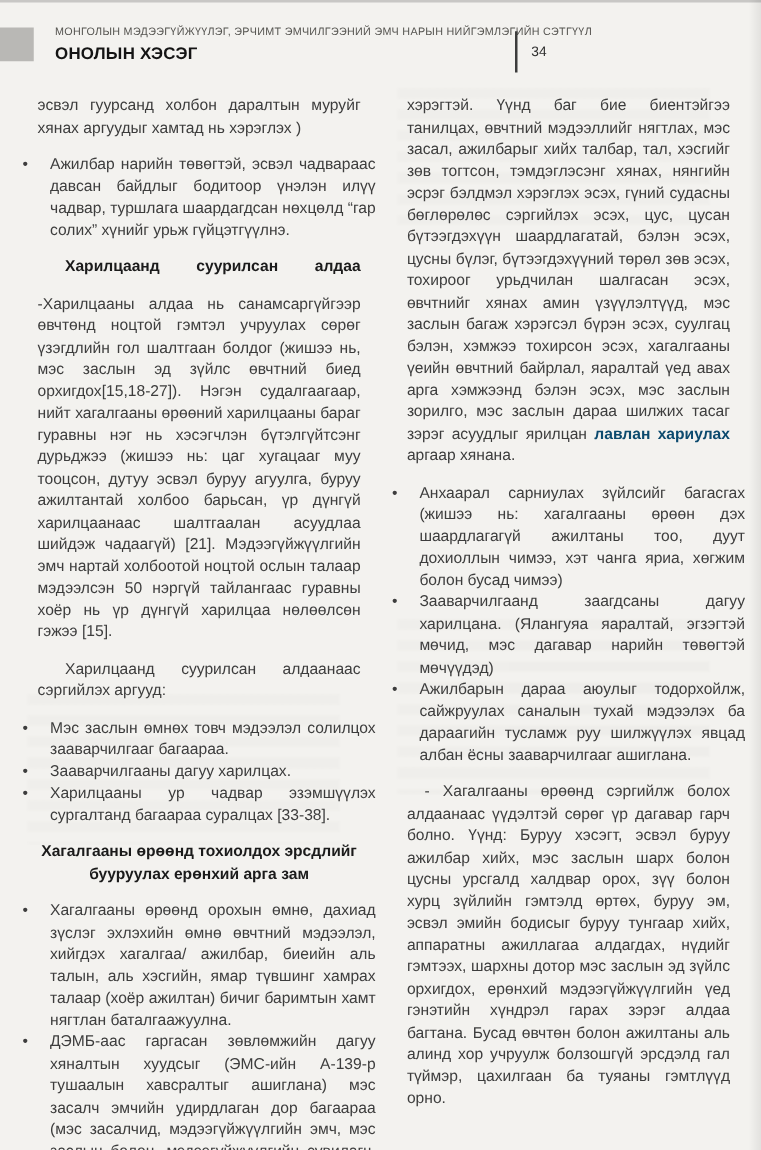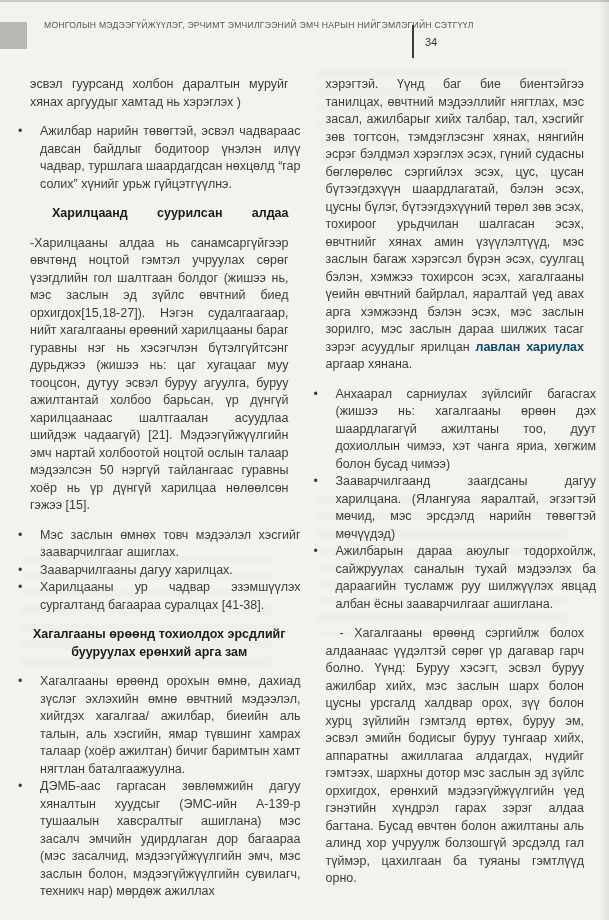--- a/index.html
+++ b/index.html
@@ -57,50 +57,52 @@
   <div class="top-edge"></div>
   <div class="right-shadow"></div>
   <div class="ghost g1"></div>
   <div class="ghost g2"></div>
   <div class="ghost g3"></div>
 
   <div class="header">
     <div class="header-block"></div>
     <div class="header-text">
       <div class="journal-title">МОНГОЛЫН МЭДЭЭГҮЙЖҮҮЛЭГ, ЭРЧИМТ ЭМЧИЛГЭЭНИЙ ЭМЧ НАРЫН НИЙГЭМЛЭГИЙН СЭТГҮҮЛ</div>
+      <div class="section-title">ОНОЛЫН ХЭСЭГ</div>
     </div>
     <div class="pagenum-wrap">
       <span class="pagenum">34</span>
     </div>
   </div>
 
   <div class="columns">
 
     <div class="col">
       <p class="indent-block">эсвэл гуурсанд холбон даралтын муруйг хянах аргуудыг хамтад нь хэрэглэх )</p>
 
       <div class="li">
         <span class="bullet">•</span>
         <span class="li-text">Ажилбар нарийн төвөгтэй, эсвэл чадвараас давсан байдлыг бодитоор үнэлэн илүү чадвар, туршлага шаардагдсан нөхцөлд “гар солих” хүнийг урьж гүйцэтгүүлнэ.</span>
       </div>
 
       <p class="runin-heading">Харилцаанд суурилсан алдаа</p>
       <p>-Харилцааны алдаа нь санамсаргүйгээр өвчтөнд ноцтой гэмтэл учруулах сөрөг үзэгдлийн гол шалтгаан болдог (жишээ нь, мэс заслын эд зүйлс өвчтний биед орхигдох[15,18-27]). Нэгэн судалгаагаар, нийт хагалгааны өрөөний харилцааны бараг гуравны нэг нь хэсэгчлэн бүтэлгүйтсэнг дурьджээ (жишээ нь: цаг хугацааг муу тооцсон, дутуу эсвэл буруу агуулга, буруу ажилтантай холбоо барьсан, үр дүнгүй харилцаанаас шалтгаалан асуудлаа шийдэж чадаагүй) [21]. Мэдээгүйжүүлгийн эмч нартай холбоотой ноцтой ослын талаар мэдээлсэн 50 нэргүй тайлангаас гуравны хоёр нь үр дүнгүй харилцаа нөлөөлсөн гэжээ [15].</p>
+      <p class="first-indent">Харилцаанд суурилсан алдаанаас сэргийлэх аргууд:</p>
 
       <div class="li">
         <span class="bullet">•</span>
-        <span class="li-text">Мэс заслын өмнөх товч мэдээлэл хэсгийг зааварчилгааг ашиглах.</span>
+        <span class="li-text">Мэс заслын өмнөх товч мэдээлэл солилцох зааварчилгааг багаараа.</span>
       </div>
       <div class="li">
         <span class="bullet">•</span>
         <span class="li-text">Зааварчилгааны дагуу харилцах.</span>
       </div>
       <div class="li">
         <span class="bullet">•</span>
-        <span class="li-text">Харилцааны ур чадвар эзэмшүүлэх сургалтанд багаараа суралцах [41-38].</span>
+        <span class="li-text">Харилцааны ур чадвар эзэмшүүлэх сургалтанд багаараа суралцах [33-38].</span>
       </div>
 
       <p class="block-heading">Хагалгааны өрөөнд тохиолдох эрсдлийг бууруулах ерөнхий арга зам</p>
 
       <div class="li">
         <span class="bullet">•</span>
         <span class="li-text">Хагалгааны өрөөнд орохын өмнө, дахиад зүслэг эхлэхийн өмнө өвчтний мэдээлэл, хийгдэх хагалгаа/ ажилбар, биеийн аль талын, аль хэсгийн, ямар түвшинг хамрах талаар (хоёр ажилтан) бичиг баримтын хамт нягтлан баталгаажуулна.</span>
       </div>
       <div class="li">
         <span class="bullet">•</span>
@@ -112,21 +114,21 @@
       <p class="indent-block"><span>хэрэгтэй. Үүнд баг бие биентэйгээ танилцах, өвчтний мэдээллийг нягтлах, мэс засал, ажилбарыг хийх талбар, тал, хэсгийг зөв тогтсон, тэмдэглэсэнг хянах, нянгийн эсрэг бэлдмэл хэрэглэх эсэх, гүний судасны бөглөрөлөс сэргийлэх эсэх, цус, цусан бүтээгдэхүүн шаардлагатай, бэлэн эсэх, цусны бүлэг, бүтээгдэхүүний төрөл зөв эсэх, тохироог урьдчилан шалгасан эсэх, өвчтнийг хянах амин үзүүлэлтүүд, мэс заслын багаж хэрэгсэл бүрэн эсэх, суулгац бэлэн, хэмжээ тохирсон эсэх, хагалгааны үеийн өвчтний байрлал, яаралтай үед авах арга хэмжээнд бэлэн эсэх, мэс заслын зорилго, мэс заслын дараа шилжих тасаг зэрэг асуудлыг ярилцан</span>
         <span class="bold">лавлан хариулах</span>
         <span>аргаар хянана.</span></p>
 
       <div class="li">
         <span class="bullet">•</span>
         <span class="li-text">Анхаарал сарниулах зүйлсийг багасгах (жишээ нь: хагалгааны өрөөн дэх шаардлагагүй ажилтаны тоо, дуут дохиоллын чимээ, хэт чанга яриа, хөгжим болон бусад чимээ)</span>
       </div>
       <div class="li">
         <span class="bullet">•</span>
-        <span class="li-text">Зааварчилгаанд заагдсаны дагуу харилцана. (Ялангуяа яаралтай, эгзэгтэй мөчид, мэс эрсдэлд нарийн төвөгтэй мөчүүдэд)</span>
+        <span class="li-text">Зааварчилгаанд заагдсаны дагуу харилцана. (Ялангуяа яаралтай, эгзэгтэй мөчид, мэс дагавар нарийн төвөгтэй мөчүүдэд)</span>
       </div>
       <div class="li">
         <span class="bullet">•</span>
         <span class="li-text">Ажилбарын дараа аюулыг тодорхойлж, сайжруулах саналын тухай мэдээлэх ба дараагийн тусламж руу шилжүүлэх явцад албан ёсны зааварчилгааг ашиглана.</span>
       </div>
 
       <p class="dash-indent gap-top">- Хагалгааны өрөөнд сэргийлж болох алдаанаас үүдэлтэй сөрөг үр дагавар гарч болно. Үүнд: Буруу хэсэгт, эсвэл буруу ажилбар хийх, мэс заслын шарх болон цусны урсгалд халдвар орох, зүү болон хурц зүйлийн гэмтэлд өртөх, буруу эм, эсвэл эмийн бодисыг буруу тунгаар хийх, аппаратны ажиллагаа алдагдах, нүдийг гэмтээх, шархны дотор мэс заслын эд зүйлс орхигдох, ерөнхий мэдээгүйжүүлгийн үед гэнэтийн хүндрэл гарах зэрэг алдаа багтана. Бусад өвчтөн болон ажилтаны аль алинд хор учруулж болзошгүй эрсдэлд гал түймэр, цахилгаан ба туяаны гэмтлүүд орно.</p>
     </div>
 
   </div>

